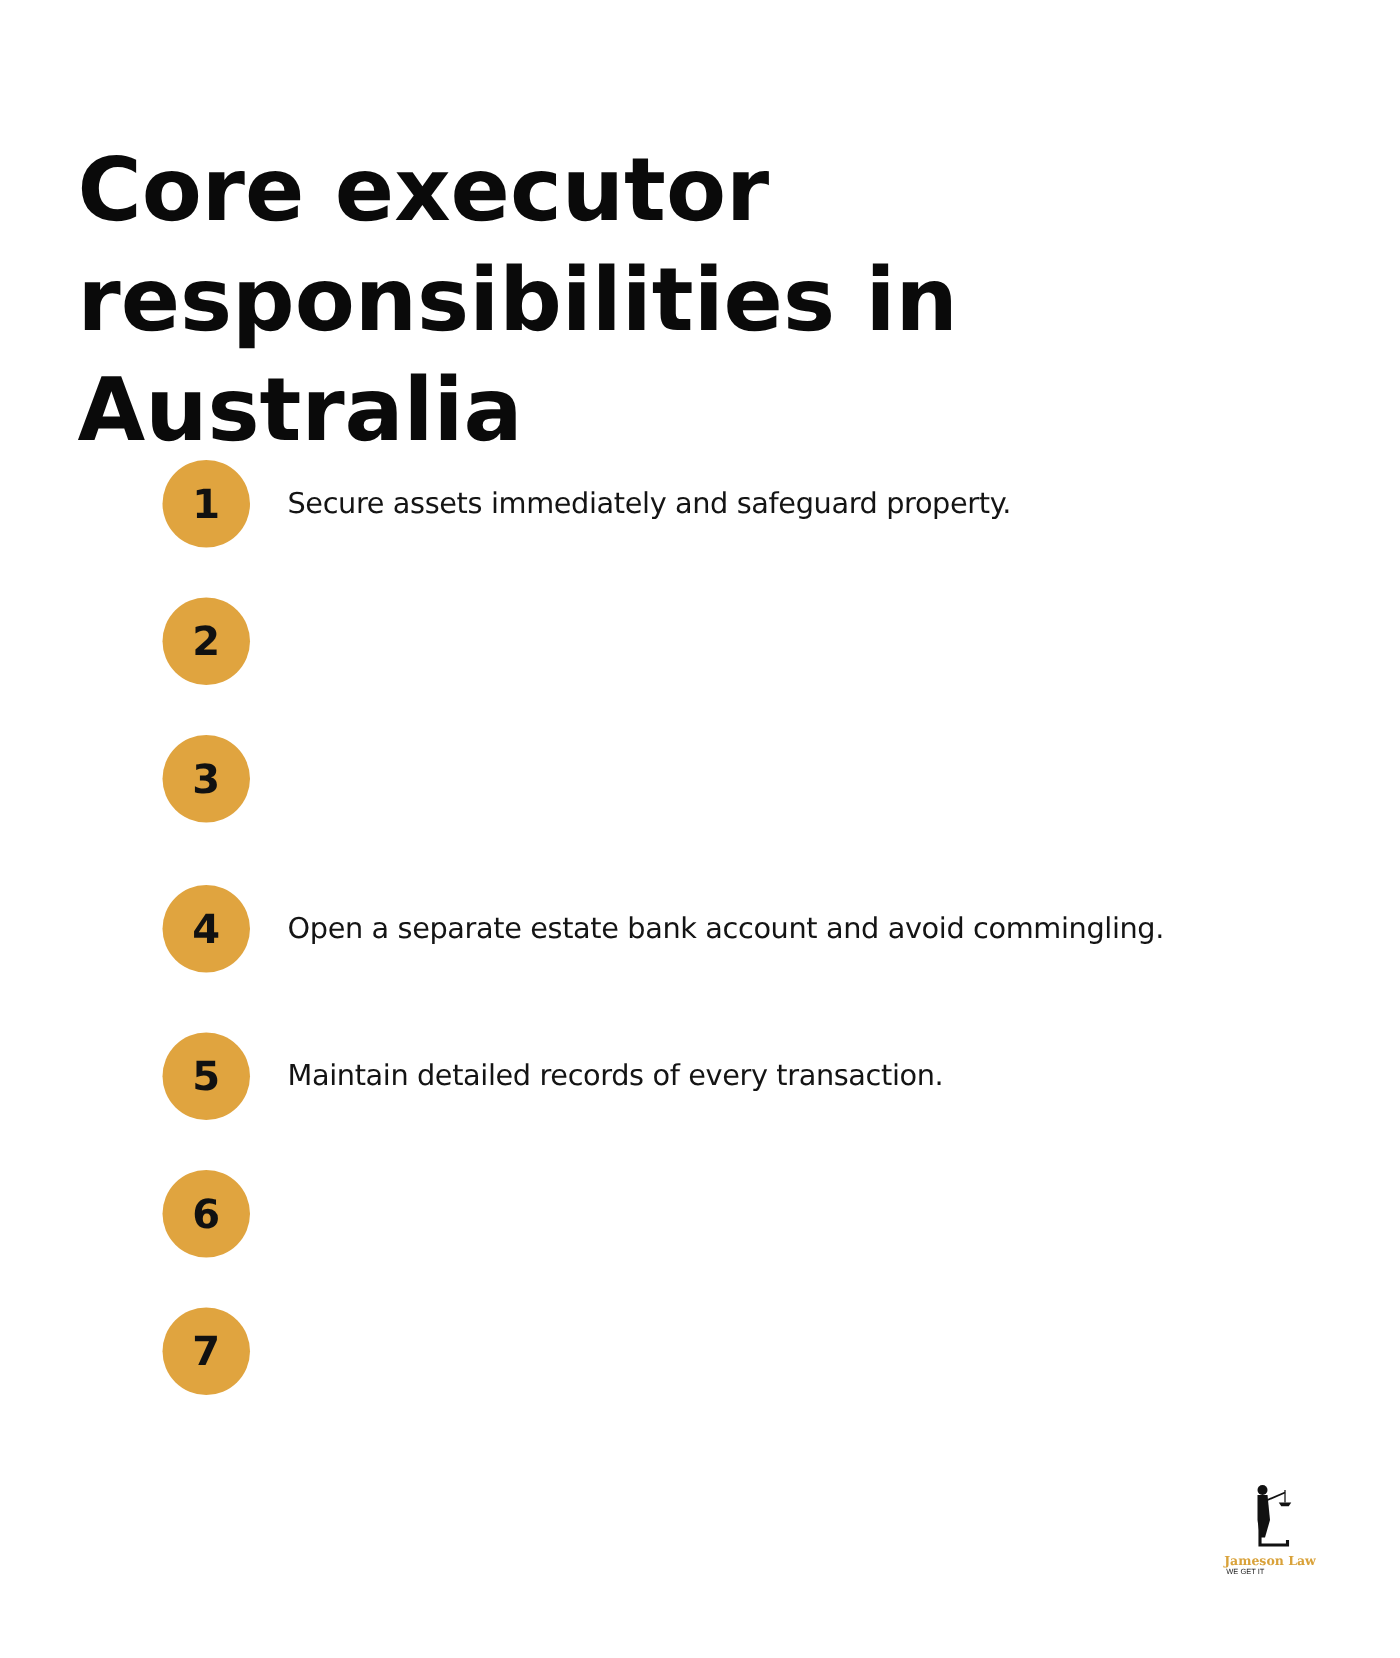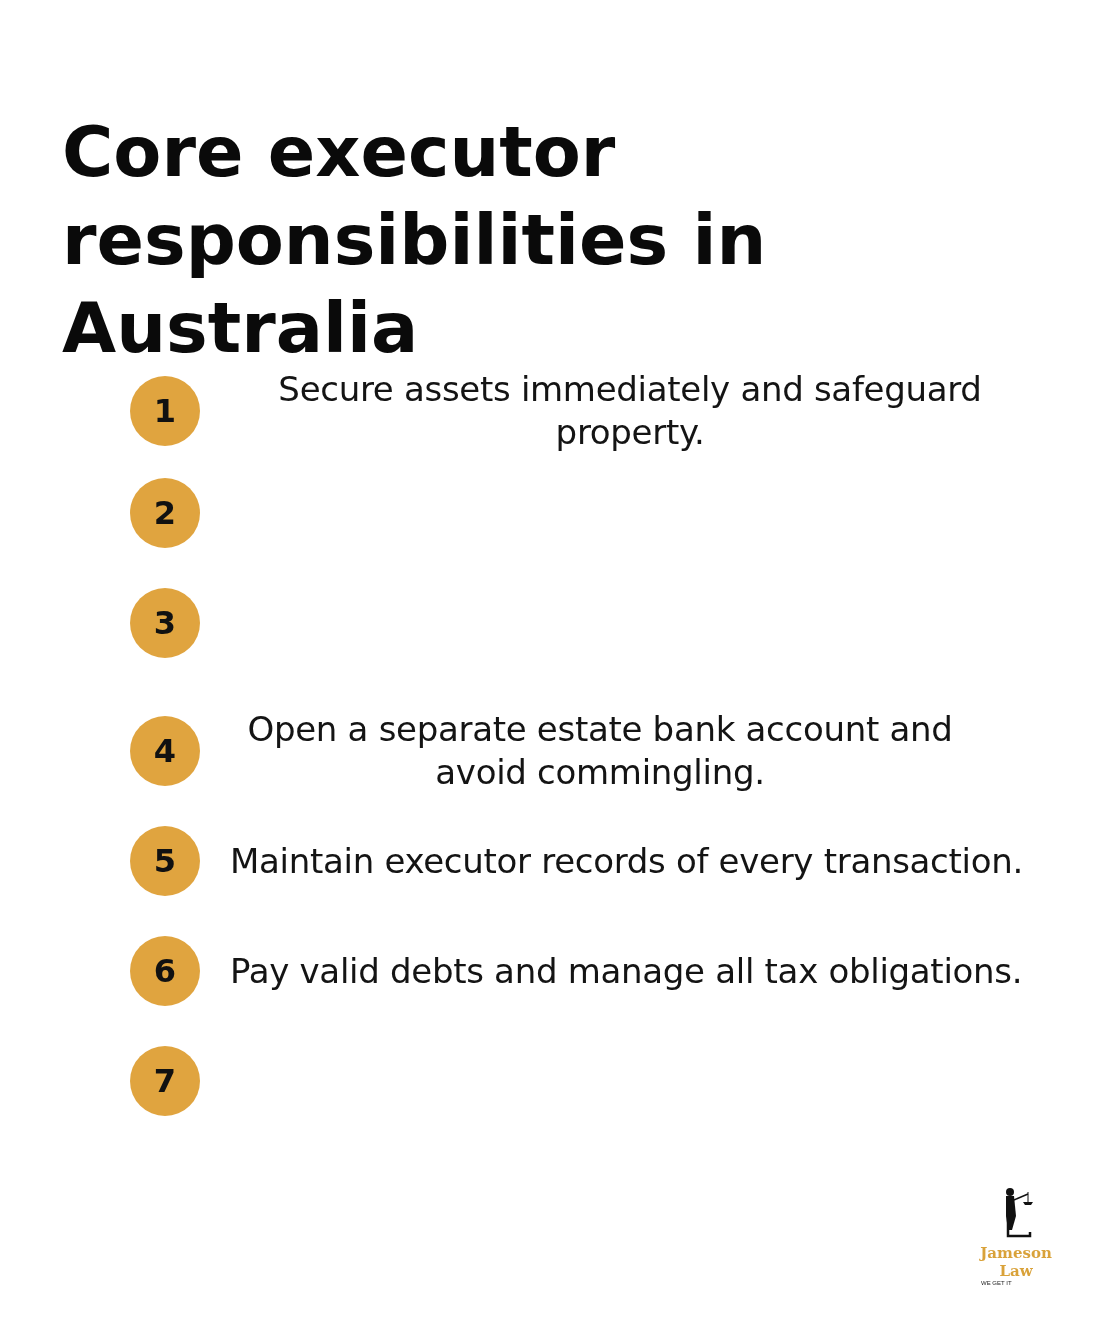--- a/index.html
+++ b/index.html
@@ -14,25 +14,25 @@
     color: #0a0a0a; margin: 0;
   }
   .list { position: absolute; left: 130px; top: 0; width: 900px; }
   .item { position: absolute; left: 0; display: flex; align-items: center; width: 900px; }
   .badge {
     width: 70px; height: 70px; border-radius: 50%; background: #e0a43f;
     display: flex; align-items: center; justify-content: center;
     font-size: 32px; font-weight: bold; color: #111; flex: 0 0 70px;
   }
   .text {
-    margin-left: 30px; font-size: 34px; line-height: 43px; color: #141414;
-    font-family: "DejaVu Sans", sans-serif; letter-spacing: -0.3px; text-align: center;
+    margin-left: 30px; font-size: 23px; line-height: 43px; color: #141414;
+    font-family: "DejaVu Sans", sans-serif; letter-spacing: -0.3px;
   }
   .logo { position: absolute; left: 975px; top: 1186px; width: 82px; height: 80px; text-align: center; }
-  .logo-name { font-family: "DejaVu Serif", serif; font-weight: bold; font-size: 15px; color: #d9a23a; display: block; margin-top: 2px; }
+  .logo-name { font-family: "DejaVu Serif", serif; font-weight: bold; font-size: 10px; color: #d9a23a; display: block; margin-top: 2px; }
   .logo-tag { font-family: "Liberation Sans", sans-serif; font-size: 6px; color: #222; display: block; text-align: left; padding-left: 6px; }
 </style>
 </head>
 <body>
 
 <h1 class="title">Core executor responsibilities in Australia</h1>
 
 <div class="list">
   <div class="item" style="top:368px;">
     <div class="badge">1</div>
@@ -43,25 +43,24 @@
   </div>
   <div class="item" style="top:588px;">
     <div class="badge">3</div>
   </div>
   <div class="item" style="top:708px;">
     <div class="badge">4</div>
     <div class="text" style="width:740px;">Open a separate estate bank account and avoid commingling.</div>
   </div>
   <div class="item" style="top:826px;">
     <div class="badge">5</div>
-    <div class="text">Maintain executor records of every transaction.</div>
+    <div class="text">Maintain detailed records of every transaction.</div>
   </div>
   <div class="item" style="top:936px;">
     <div class="badge">6</div>
-    <div class="text">Pay valid debts and manage all tax obligations.</div>
   </div>
   <div class="item" style="top:1046px;">
     <div class="badge">7</div>
   </div>
 </div>
 
 <div class="logo">
   <svg width="40" height="52" viewBox="0 0 40 52">
     <circle cx="14" cy="6" r="4" fill="#111"></circle>
     <path d="M10 10 L18 10 L20 30 L16 44 L12 44 L10 30 Z" fill="#111"></path>

